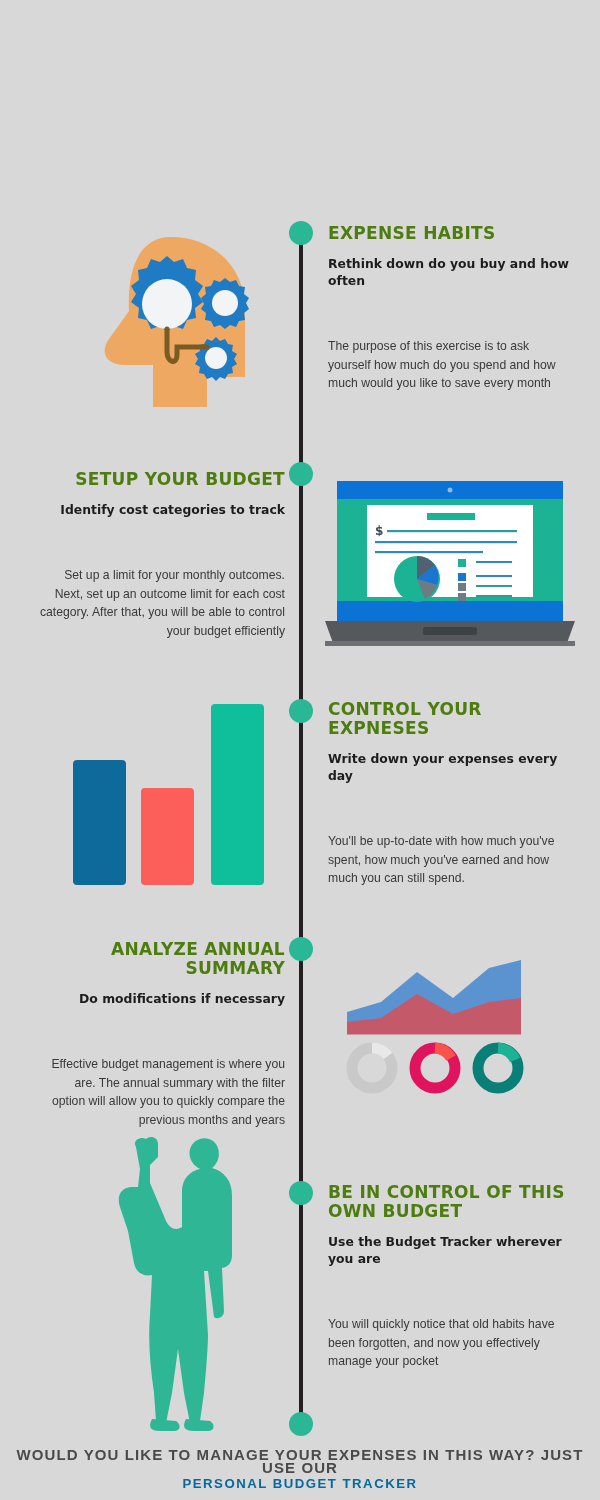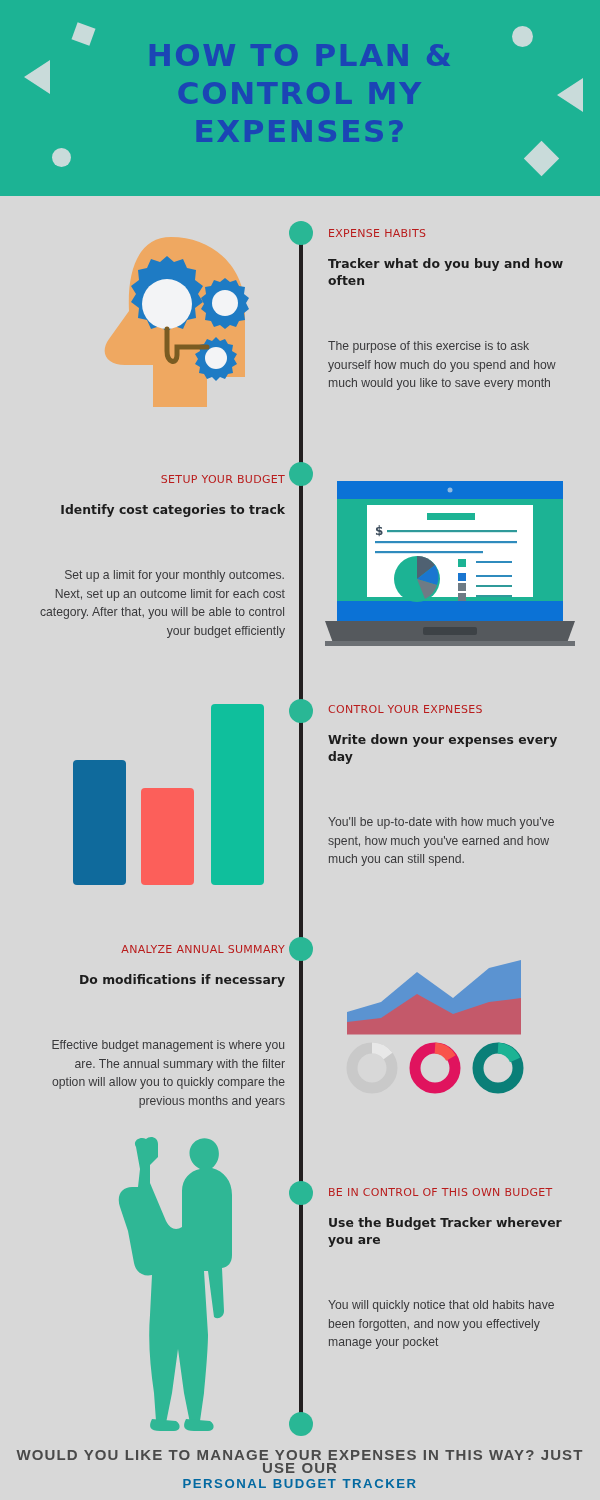--- a/index.html
+++ b/index.html
@@ -73,24 +73,24 @@
     width: 24px;
     height: 24px;
     border-radius: 50%;
     background: #29b795;
   }
   .text-col { position: absolute; width: 245px; }
   .text-col.right { left: 328px; text-align: left; }
   .text-col.left  { left: 40px;  text-align: right; }
 
   .sec-title {
-    color: #b91c1c;
+    color: #4d7c0f;
     font-family: "DejaVu Sans", sans-serif;
-    font-weight: normal;
-    font-size: 11px;
+    font-weight: bold;
+    font-size: 17px;
     line-height: 19px;
     letter-spacing: .3px;
     margin-bottom: 12px;
   }
   .sec-sub {
     color: #1d1d1d;
     font-family: "DejaVu Sans", sans-serif;
     font-weight: bold;
     font-size: 12.4px;
     line-height: 17px;
@@ -127,33 +127,20 @@
     letter-spacing: 1.5px;
     line-height: 17px;
     margin-top: 1px;
   }
 </style>
 </head>
 <body>
 
 <div id="infographic">
 
-  <div class="header">
-    <div class="deco d-sq1"></div>
-    <div class="deco-tri d-tri1"></div>
-    <div class="deco deco-circle d-circ1"></div>
-    <div class="deco deco-circle d-circ2"></div>
-    <div class="deco-tri d-tri2"></div>
-    <div class="deco d-sq2"></div>
-    <h1 class="header-title">
-      <span class="tl">HOW TO PLAN &amp;</span>
-      <span class="tl">CONTROL MY</span>
-      <span class="tl">EXPENSES?</span>
-    </h1>
-  </div>
 
   <div class="spine"></div>
   <div class="node" style="top:221px"></div>
   <div class="node" style="top:462px"></div>
   <div class="node" style="top:699px"></div>
   <div class="node" style="top:937px"></div>
   <div class="node" style="top:1181px"></div>
   <div class="node" style="top:1412px"></div>
 
   <div class="art" style="left:95px; top:235px;">
@@ -169,21 +156,21 @@
       <circle cx="130" cy="68" r="13" fill="#f3f4f6"></circle>
       <g fill="#1e7bc4">
         <path d="M112 104 l5 2 4-4 4 4 5-2 3 5 5 1 -1 6 5 3 -3 5 3 5 -5 3 1 6 -5 1 -3 5 -5-2 -4 4 -4-4 -5 2 -3-5 -5-1 1-6 -5-3 3-5 -3-5 5-3 -1-6 5-1 Z"></path>
       </g>
       <circle cx="121" cy="123" r="11" fill="#f3f4f6"></circle>
       <path d="M72 94 L72 116 C72 128 82 130 82 120 L82 112 L112 112" stroke="#7a5c22" stroke-width="5" fill="none" stroke-linecap="round"></path>
     </svg>
   </div>
   <div class="text-col right" style="top:224px;">
     <div class="sec-title">EXPENSE HABITS</div>
-    <div class="sec-sub">Tracker what do you buy and how often</div>
+    <div class="sec-sub">Rethink down do you buy and how often</div>
     <div class="sec-body">The purpose of this exercise is to ask yourself how much do you spend and how much would you like to save every month</div>
   </div>
 
   <div class="text-col left" style="top:470px;">
     <div class="sec-title">SETUP YOUR BUDGET</div>
     <div class="sec-sub">Identify cost categories to track</div>
     <div class="sec-body">Set up a limit for your monthly outcomes. Next, set up an outcome limit for each cost category. After that, you will be able to control your budget efficiently</div>
   </div>
   <div class="art" style="left:325px; top:475px;">
     <svg width="250" height="175" viewBox="0 0 250 175">

